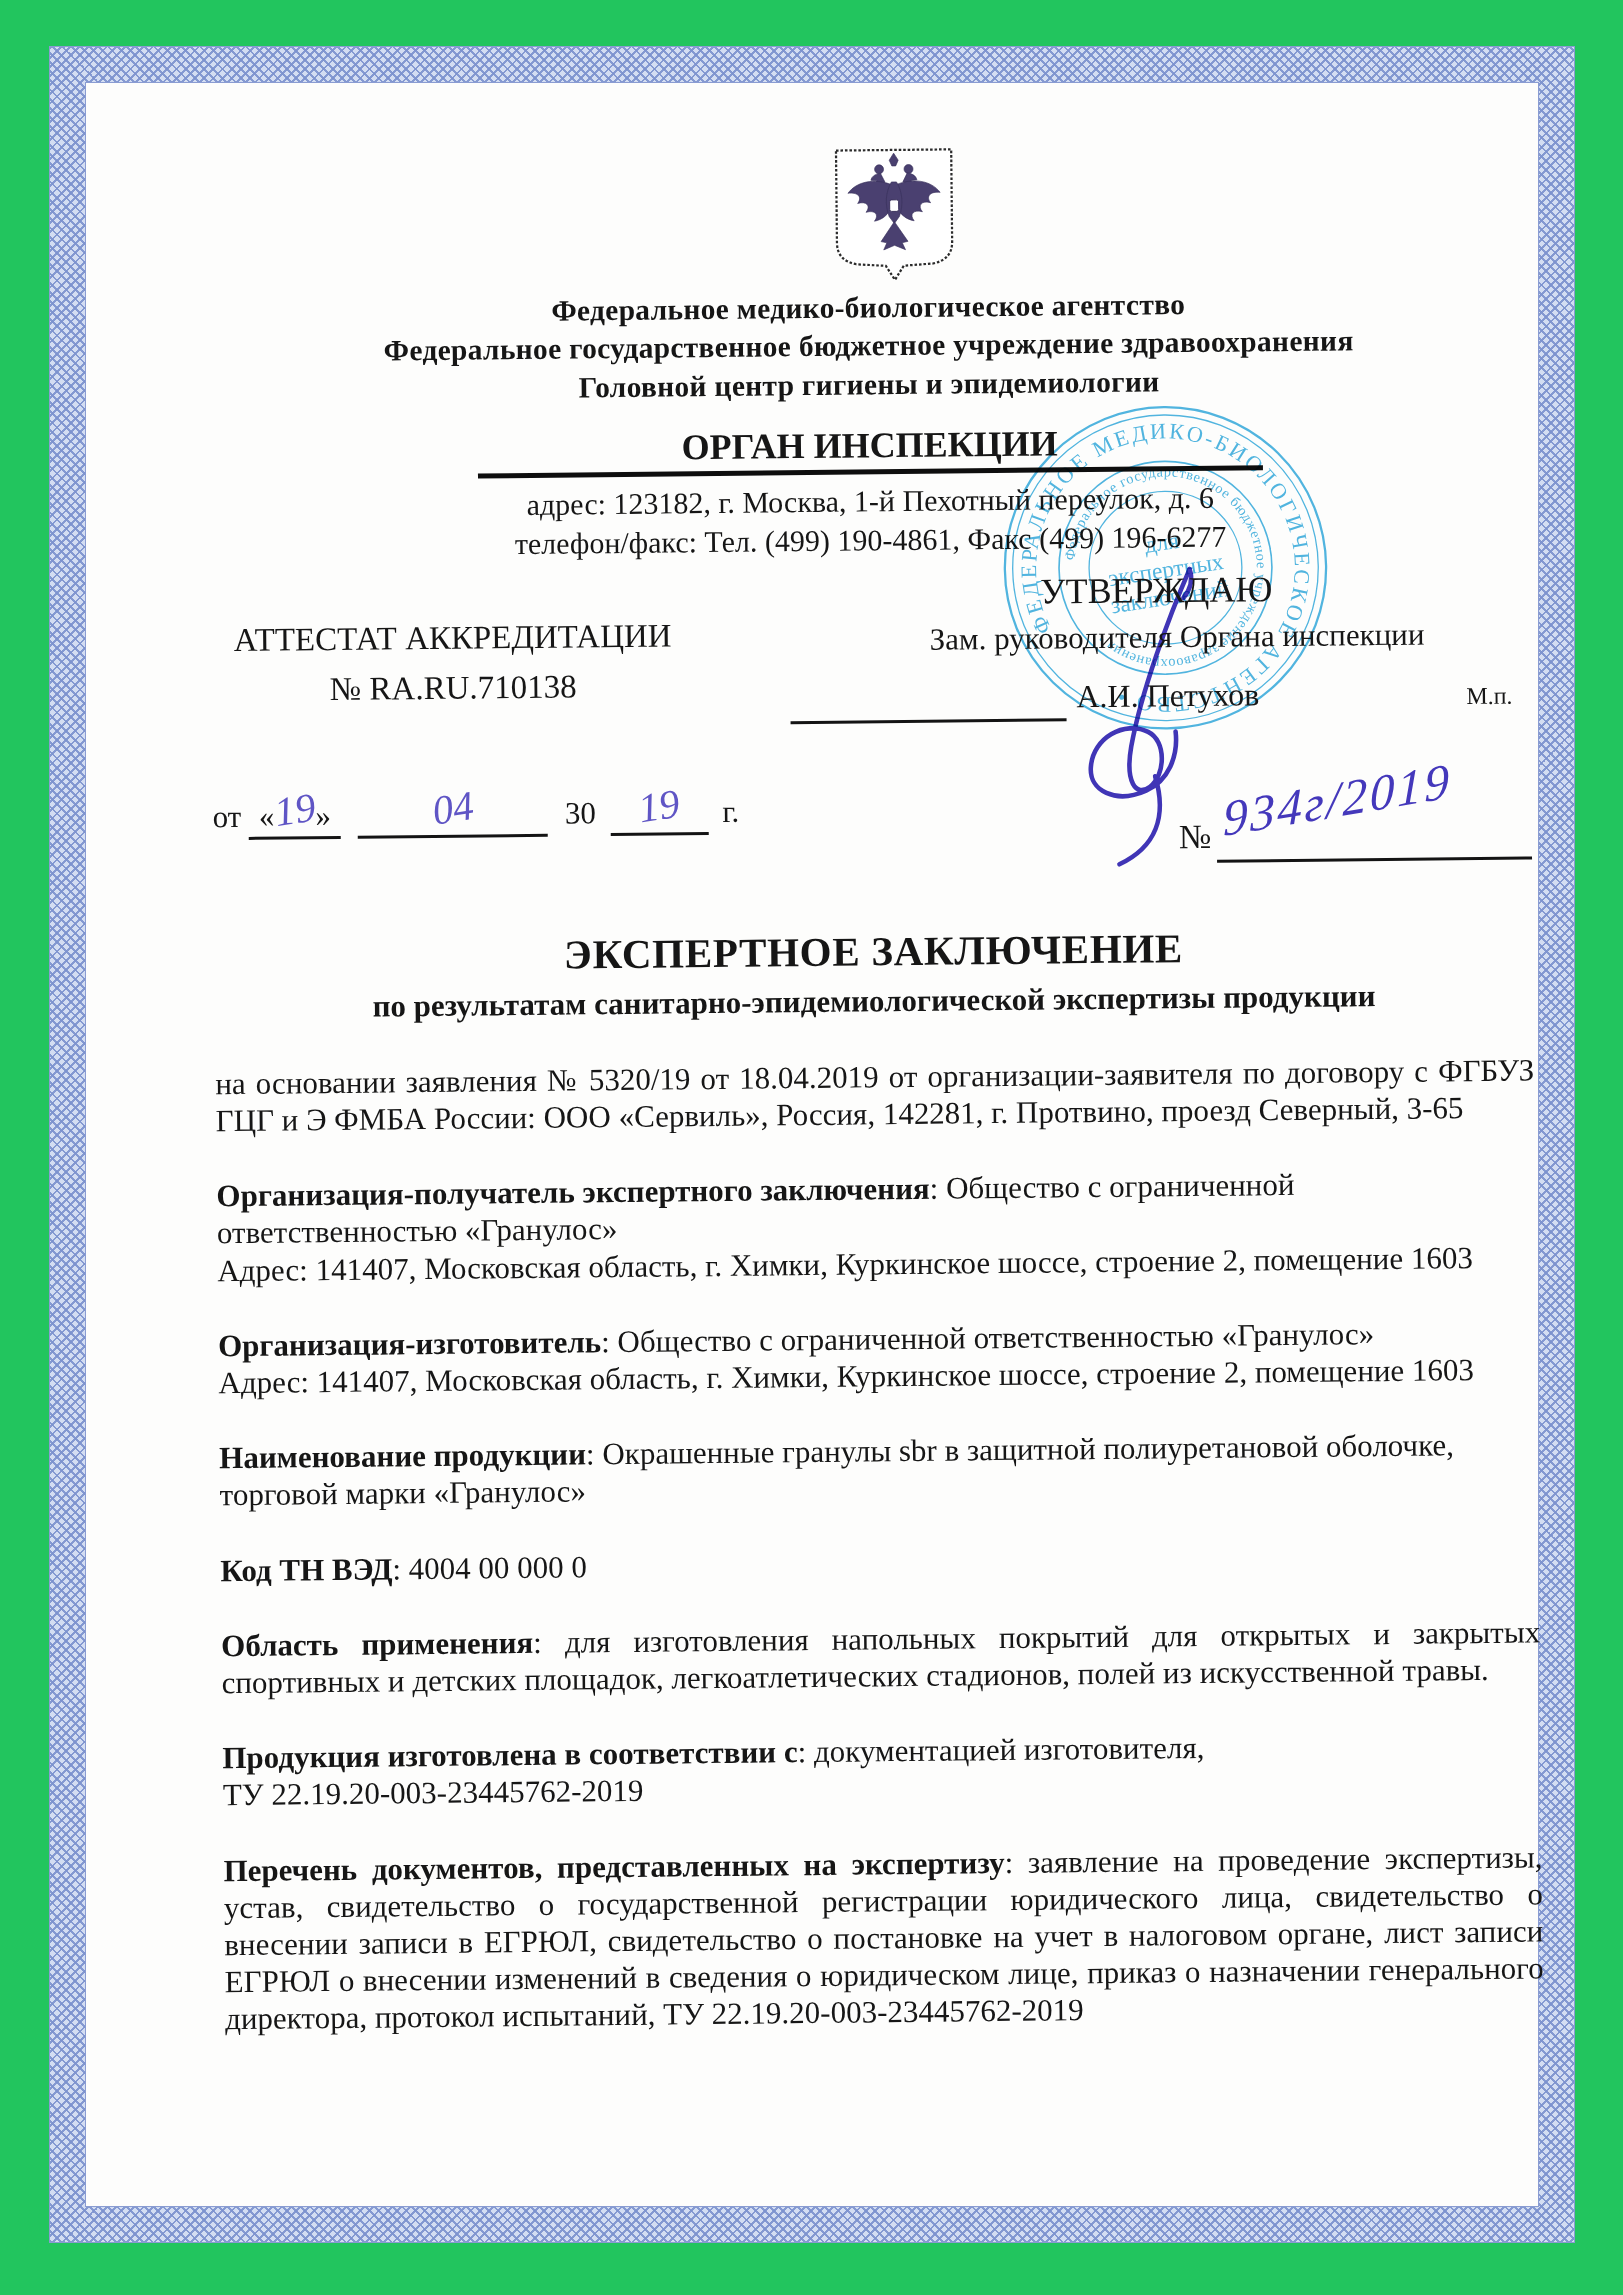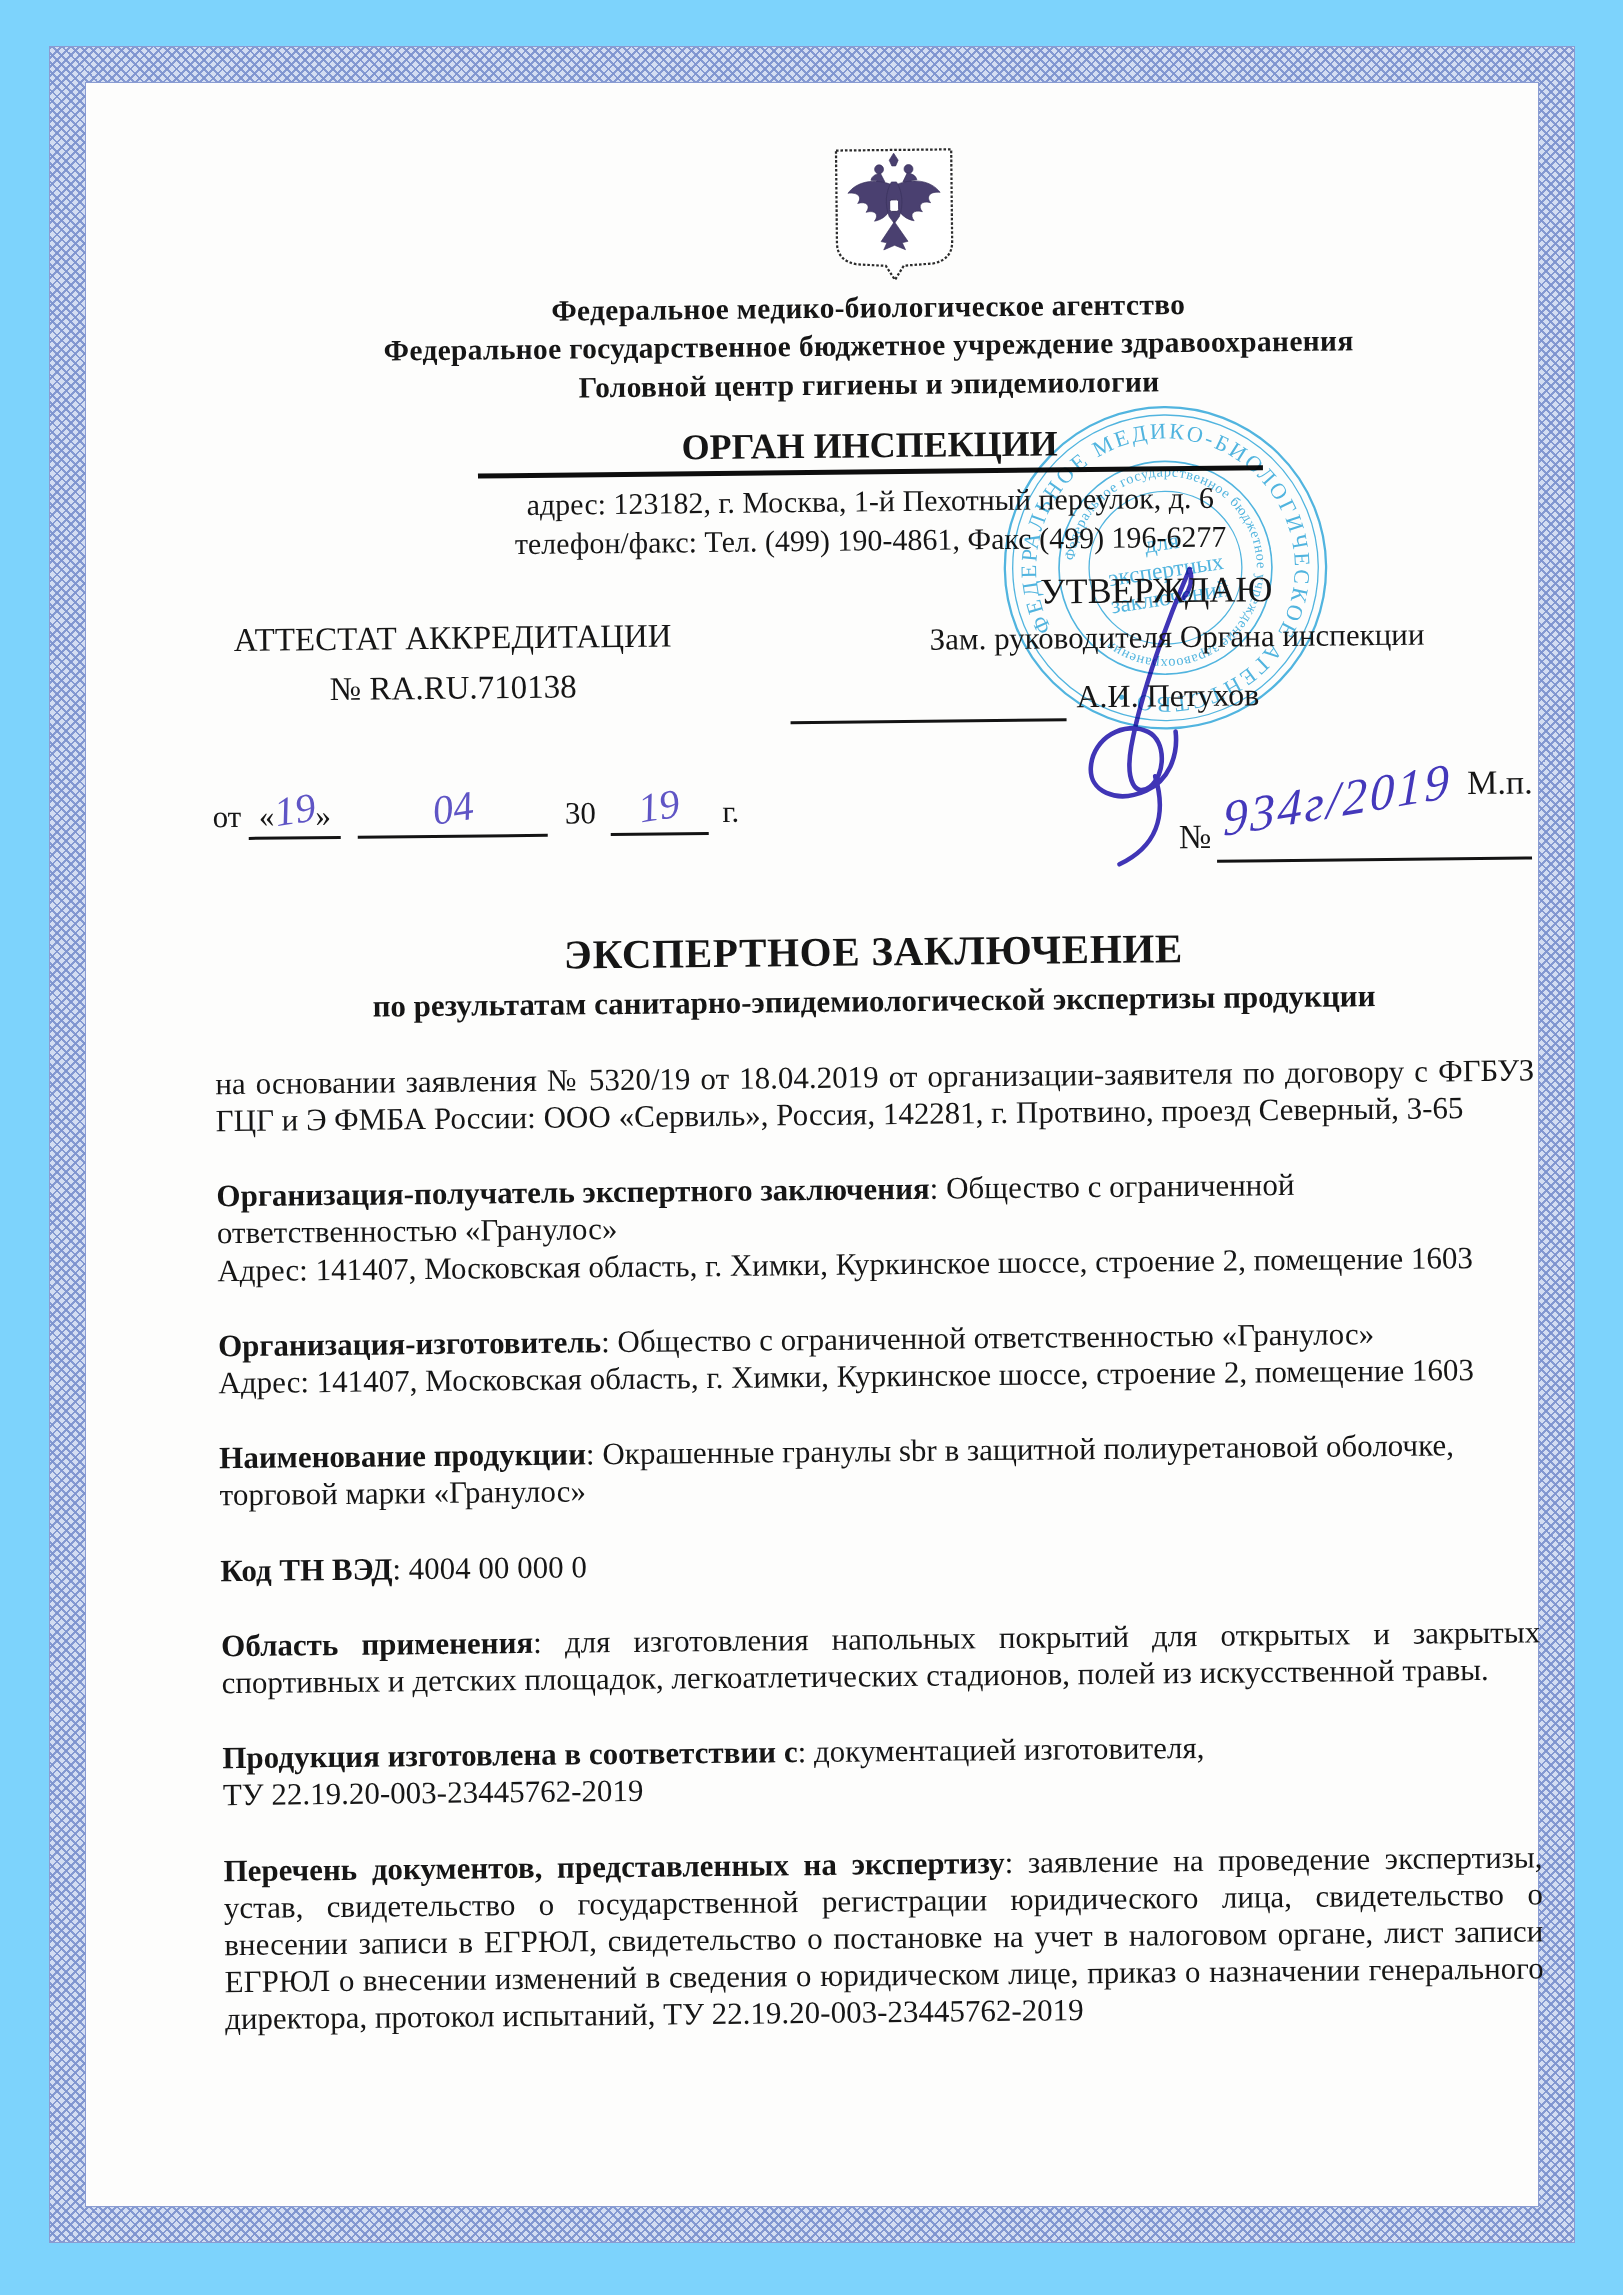--- a/index.html
+++ b/index.html
@@ -1,17 +1,17 @@
 <!DOCTYPE html>
 <html style="font-size:10.5px"><head>
 <meta charset="utf-8">
 <style>
   html,body { margin:0; padding:0; background:#ffffff; }
   .sheet {
-    position:relative; width:1623px; height:2295px; background:#7dd3fc; overflow:hidden;
+    position:relative; width:1623px; height:2295px; background:#22c55e; overflow:hidden;
     font-family:"Liberation Serif","DejaVu Serif",serif; color:#161616;
   }
   
   .band {
     position:absolute; left:49px; top:46px; right:48px; bottom:52px;
     background:
       repeating-linear-gradient(45deg, rgba(124,146,206,.9) 0 2px, rgba(255,255,255,0) 2px 6.5px),
       repeating-linear-gradient(135deg, rgba(124,146,206,.9) 0 2px, rgba(255,255,255,0) 2px 6.5px),
       #d3ddf2;
     border:1.3px solid #8a9cd2;
@@ -28,21 +28,21 @@
   .organ-title { font-size:36px; font-weight:700; letter-spacing:0; }
   .organ-rule { width:785px; height:5.9px; background:#0e0e0e; margin:2.6px auto 6.5px auto; }
   .organ-addr, .organ-phone { font-size:30px; line-height:1.3; }
 
   .attestat { position:absolute; left:216px; top:610px; width:484px; text-align:center;
               font-size:33px; line-height:1.5; }
   .approve-label { position:absolute; left:1046px; top:573px; font-size:36px; }
   .approve-role  { position:absolute; left:935px; top:623px; font-size:31px; }
   .sign-rule { position:absolute; left:795px; top:721px; width:276px; height:3.3px; background:#141414; }
   .signer { position:absolute; left:1081px; top:681px; font-size:32px; }
-  .mp { position:absolute; left:1471px; top:771px; font-size:34px; }
+  .mp { position:absolute; left:1471px; top:690px; font-size:24px; }
 
   .date-line { position:absolute; left:216px; top:783px; font-size:31px; white-space:nowrap; }
   .u { display:inline-block; border-bottom:3.3px solid #141414; text-align:center; vertical-align:baseline; }
   .du1 { min-width:92px; } .du2 { min-width:190px; margin:0 9.2px; } .du3 { min-width:98px; margin:0 6.5px; }
   .ink { font-style:italic; color:#4438bb; }
   .hand-sm { display:inline-block; font-size:41px; transform:rotate(-8deg); position:relative; top:-2.6px; opacity:.85; }
 
   .num-label { position:absolute; left:1182px; top:822px; font-size:34px; }
   .num-rule  { position:absolute; left:1220px; top:864px; width:315px; height:3.3px; background:#141414; }
   .num-hand  { position:absolute; left:1225px; top:776px; font-size:50px; letter-spacing:2.6px;

